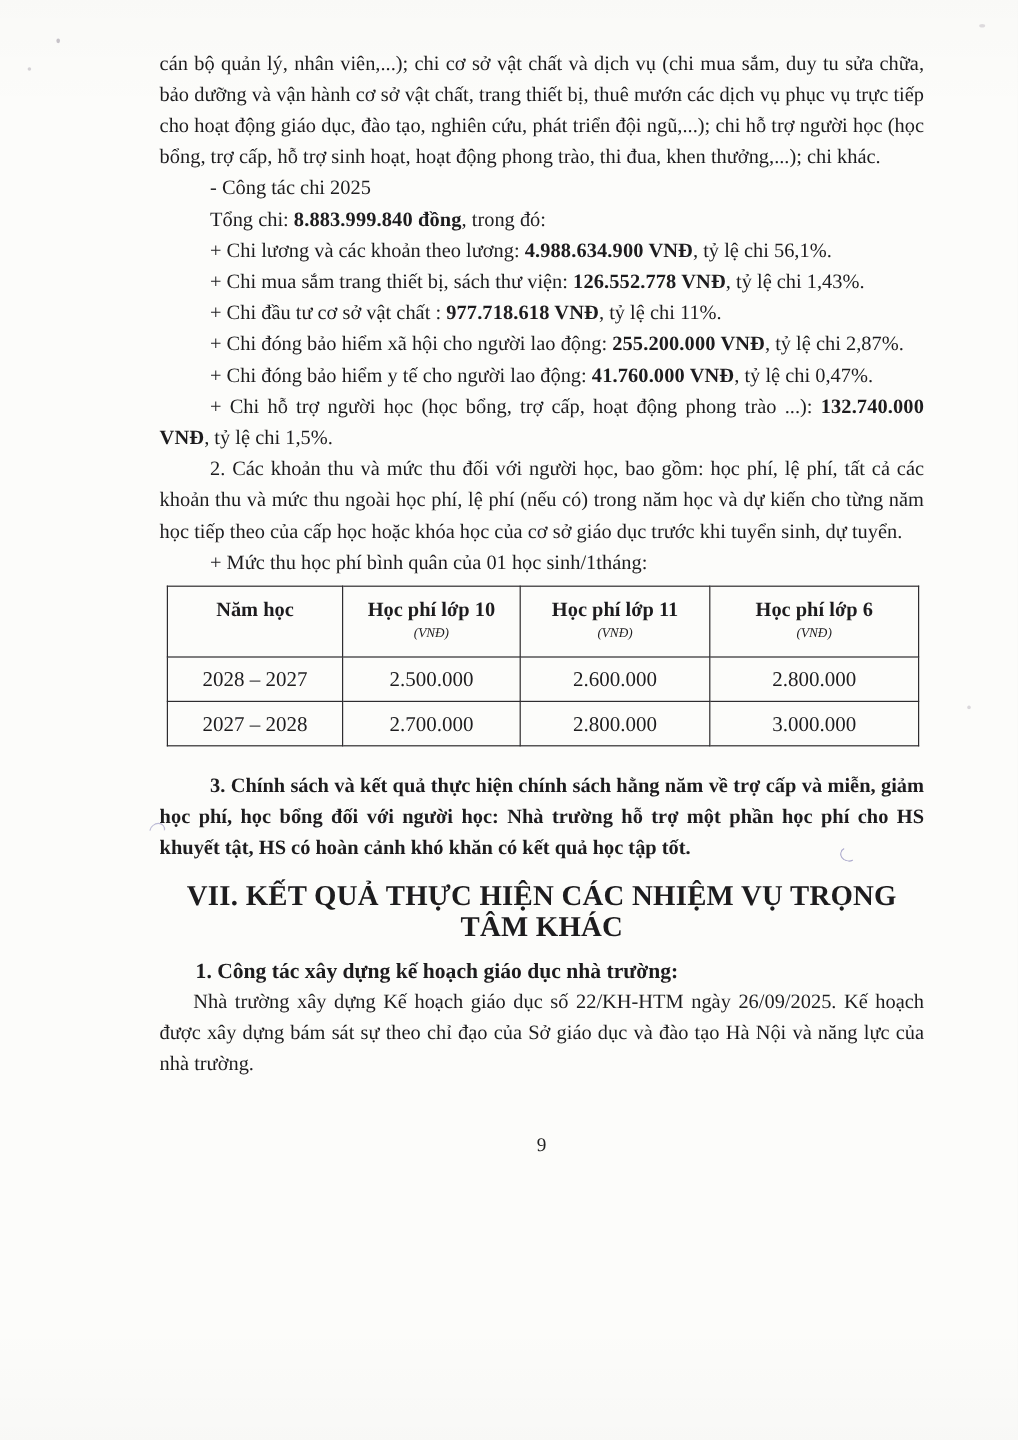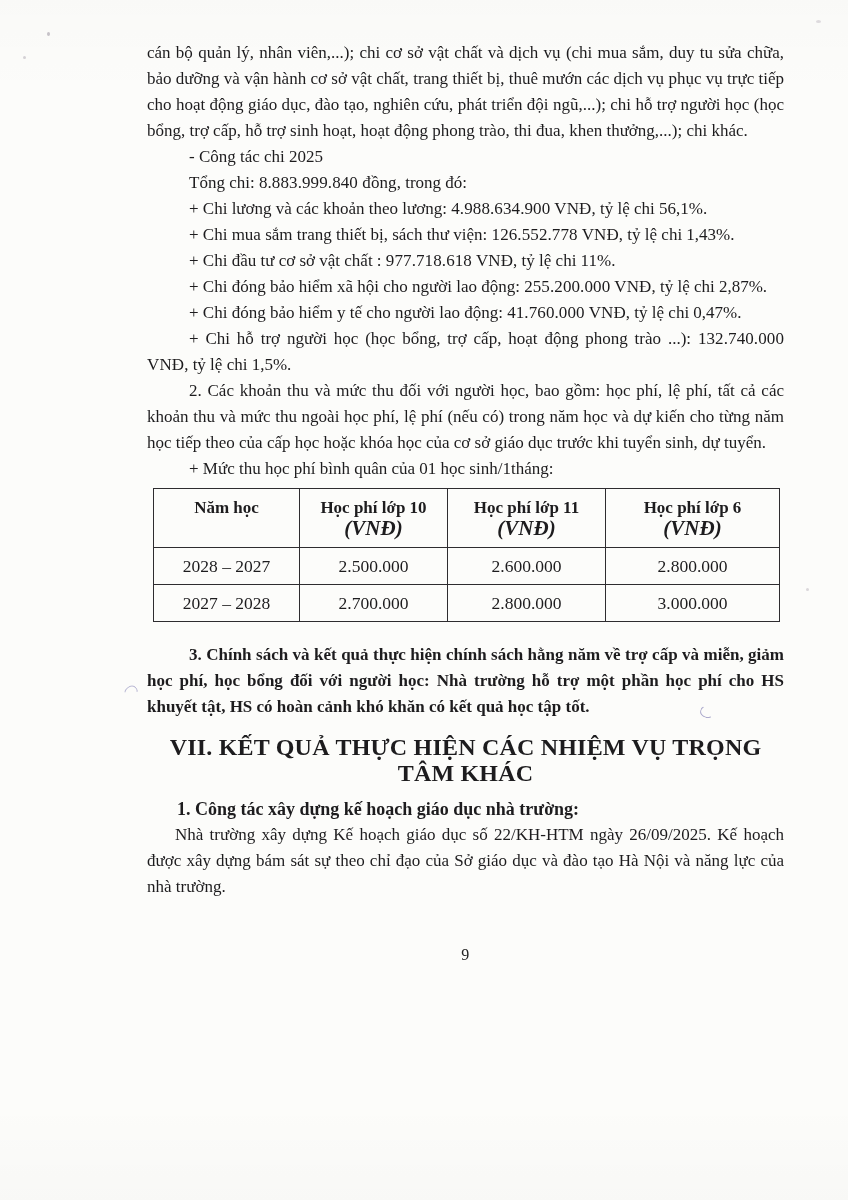--- a/index.html
+++ b/index.html
@@ -9,27 +9,27 @@
     font-family:"Liberation Serif","DejaVu Serif",serif;
   }
   .paper{
     position:relative;width:848px;height:1200px;overflow:hidden;
     background:
       linear-gradient(180deg, rgba(0,0,0,0.012) 0%, rgba(0,0,0,0) 8%, rgba(0,0,0,0) 92%, rgba(0,0,0,0.015) 100%),
       #fcfcfa;
     color:#1d1c1e;
   }
   .content{
-    position:absolute;left:147px;top:40px;width:637px;
+    position:absolute;left:133px;top:40px;width:637px;
     font-size:17px;line-height:26px;
   }
   p{margin:0;text-align:justify;}
   .ind{text-indent:42px;}
   .ind-sm{text-indent:28px;}
-  b{font-weight:normal;letter-spacing:.1px;}
+  b{font-weight:bold;letter-spacing:.1px;}
   .sec-heading{
     margin:14px 0 0 0;padding:0;
     font-size:24px;font-weight:bold;letter-spacing:.2px;
     text-align:center;line-height:26px;
   }
   .sub-heading{
     margin:10px 0 0 0;padding:0 0 0 30px;
     font-size:18px;font-weight:bold;line-height:26px;text-align:left;
   }
   table.tuition{
@@ -38,21 +38,21 @@
     width:626px;table-layout:fixed;
   }
   table.tuition th, table.tuition td{
     border:1.7px solid #2e2c2f;
     font-size:17px;text-align:center;
   }
   table.tuition thead th{
     font-weight:bold;vertical-align:top;
     padding:7px 4px 9px 4px;line-height:23px;
   }
-  .th-sub{font-style:italic;font-weight:bold;font-size:21px;line-height:19px;}
+  .th-sub{font-style:italic;font-weight:normal;font-size:11px;line-height:19px;}
   table.tuition td{height:36px;font-size:17.5px;padding:0 4px;}
   .after-table{margin-top:20px;font-weight:bold;}
   .page-number{
     margin-top:42px;text-align:center;
     font-size:16px;color:#222;letter-spacing:.5px;
   }
   
   .speck{position:absolute;border-radius:50%;background:#9a93a0;opacity:.55;}
   .speck.s1{left:47px;top:32px;width:3px;height:4px;}
   .speck.s2{left:23px;top:56px;width:3px;height:3px;opacity:.4;}

